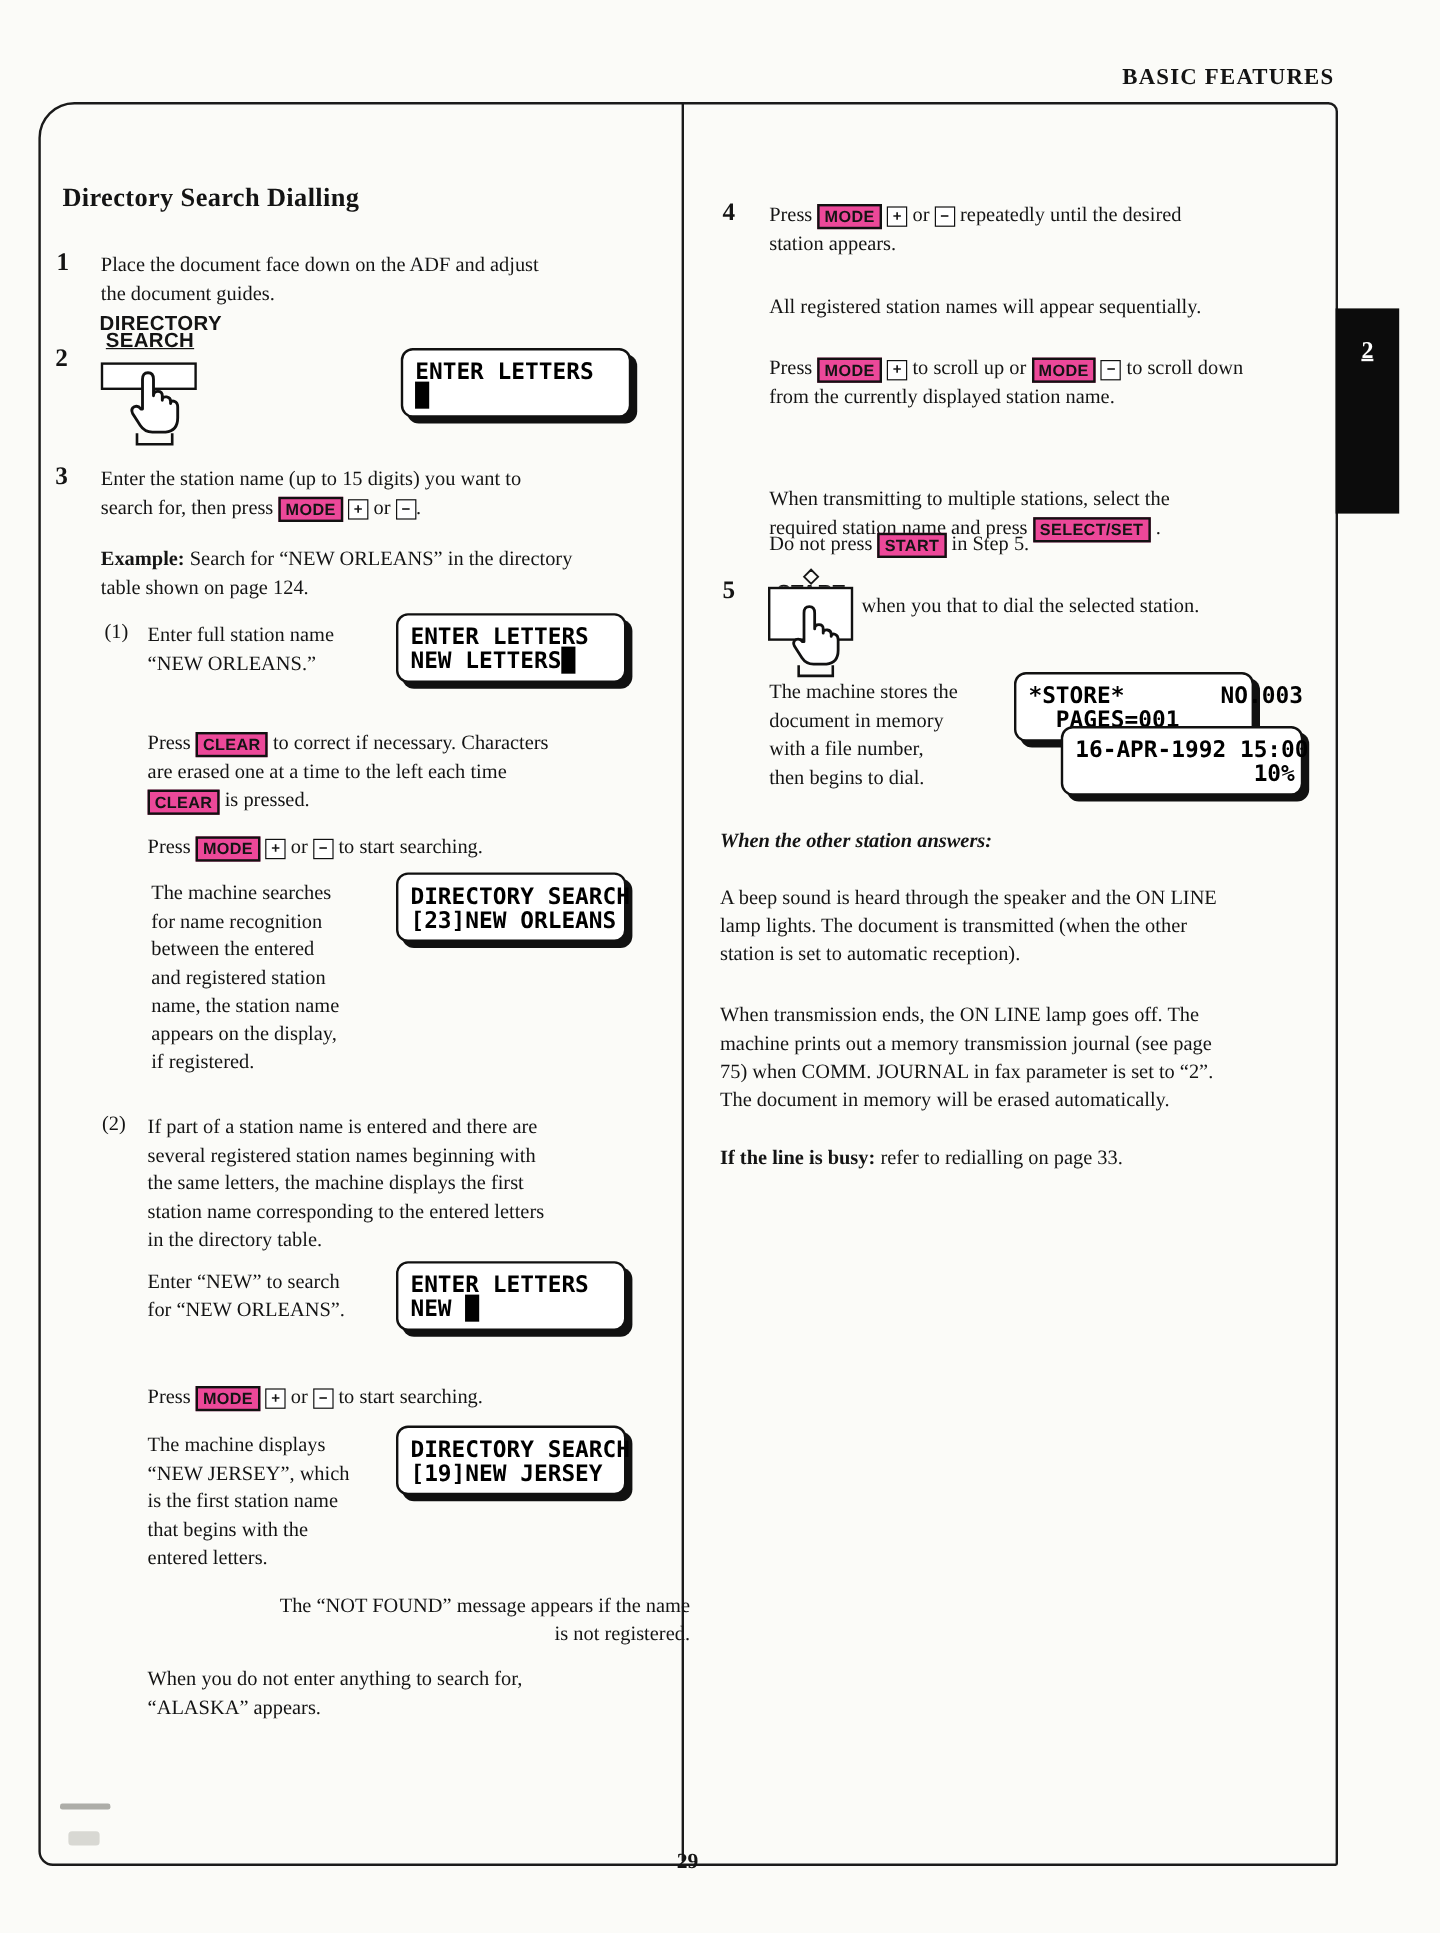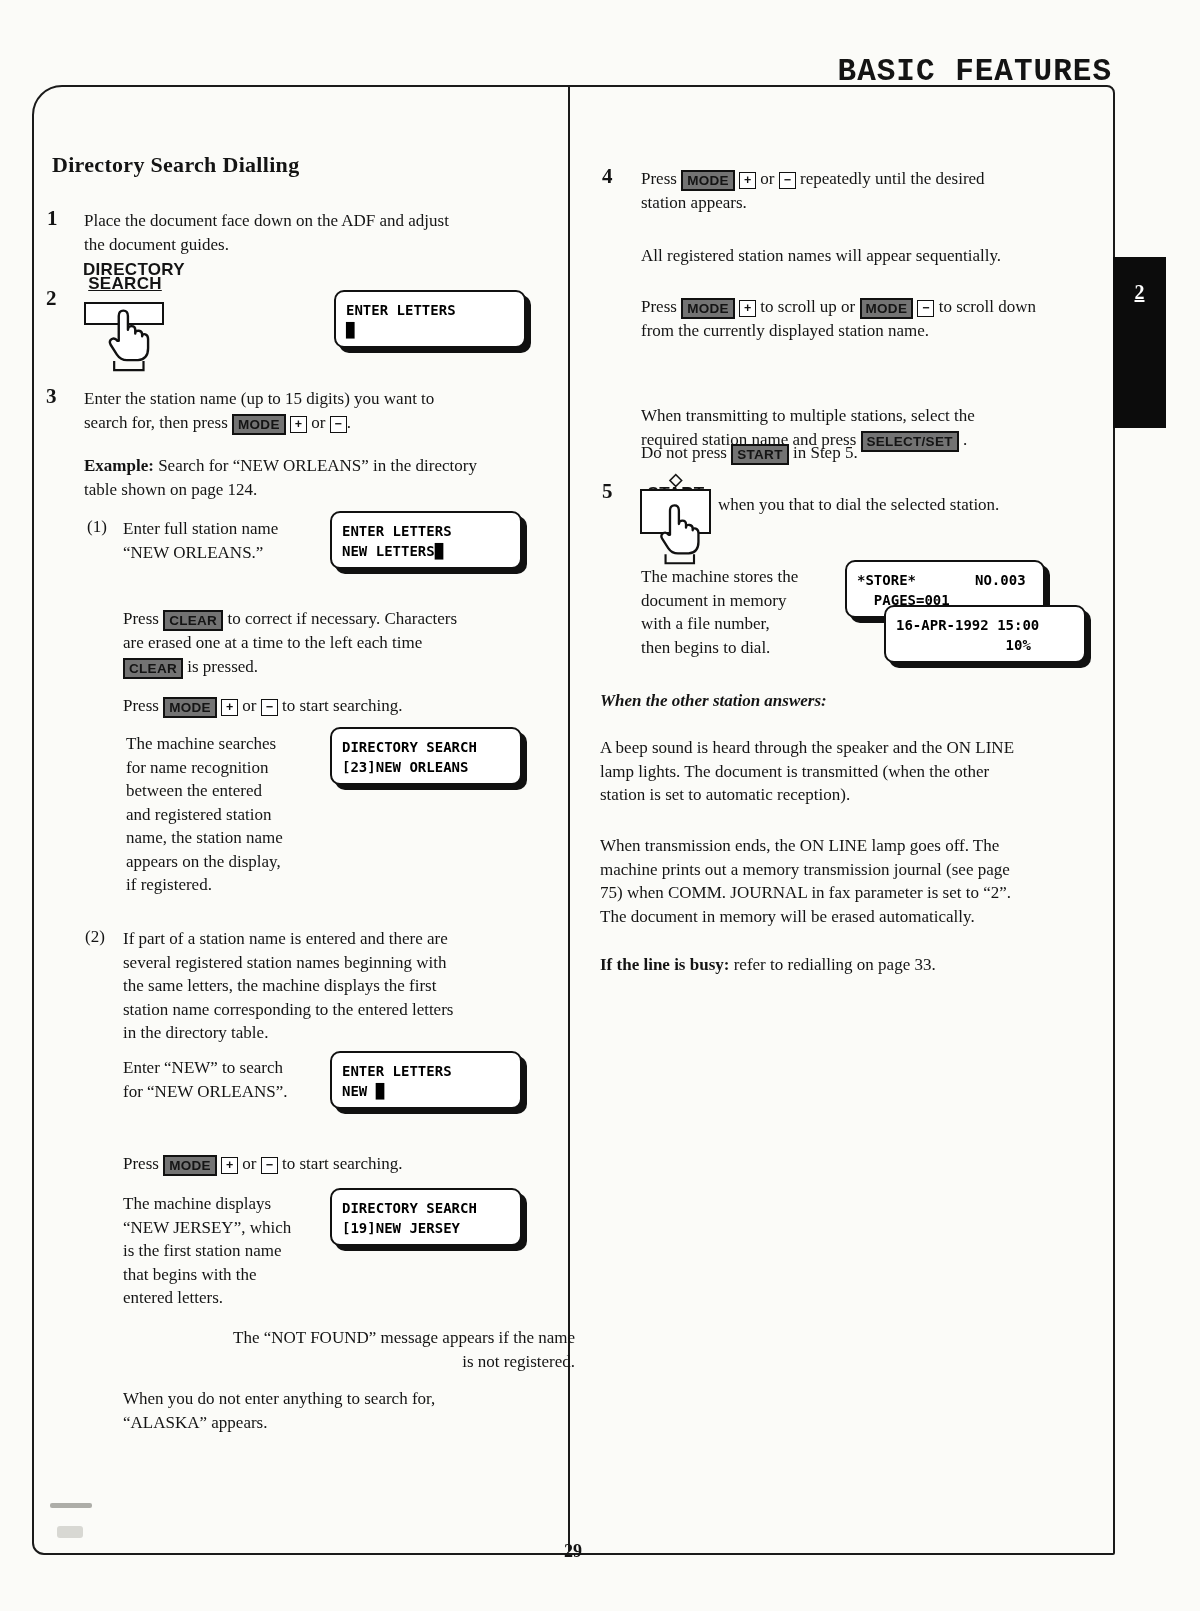--- a/index.html
+++ b/index.html
@@ -14,22 +14,22 @@
     position:absolute;left:32px;top:85px;width:1079px;height:1466px;
     border:2.5px solid #1a1a1a;
     border-radius:30px 8px 2px 12px;
     background:transparent;
   }
   .col-divider{
     position:absolute;left:568px;top:86px;width:2px;height:1465px;background:#1a1a1a;
   }
   .doc-header{
     position:absolute;right:88px;top:54px;
-    font-size:31px;font-weight:bold;letter-spacing:1px;
-    font-family:Liberation Mono, monospace;
+    font-size:19px;font-weight:bold;letter-spacing:1px;
+    font-family:Liberation Serif, serif;
   }
   .side-tab{
     position:absolute;left:1113px;top:257px;width:53px;height:171px;
     background:#0c0c0c;color:#fff;text-align:center;
   }
   .side-tab .tab-num{
     display:inline-block;margin-top:24px;font-size:20px;font-weight:bold;
     text-decoration:underline;font-family:"Liberation Serif", serif;
   }
   .page-num{
@@ -51,38 +51,38 @@
   .sec-title{
     position:absolute;left:52px;top:152px;
     font-size:22px;font-weight:bold;letter-spacing:0.3px;
   }
   
   .key{
     display:inline-block;border:2.2px solid #111;padding:0 4px;
     font-family:"Liberation Sans", sans-serif;
     font-weight:bold;font-size:13.5px;line-height:17px;
     vertical-align:-1px;letter-spacing:0.3px;white-space:nowrap;
-    background:#737373;
+    background:#ec4899;
   }
   .key-sm{
     display:inline-block;border:1.6px solid #111;width:15px;text-align:center;
     font-family:"Liberation Sans", sans-serif;
     font-weight:bold;font-size:12.5px;line-height:15px;
     vertical-align:0px;background:#fff;
   }
   
   .lcd{
     position:absolute;width:168px;background:#fff;
     border:2.5px solid #111;border-radius:10px;
     box-shadow:5px 5px 0 #111;
     padding:8px 10px 6px 10px;
   }
   .lcd-line{
     font-family:"DejaVu Sans Mono", monospace;
-    font-weight:bold;font-size:14px;line-height:20px;
+    font-weight:bold;font-size:19px;line-height:20px;
     white-space:pre;color:#000;
   }
   
   .hw-key{
     position:absolute;border:2.6px solid #111;background:#fff;
   }
   .hw-label{
     position:absolute;font-family:"Liberation Sans", sans-serif;
     font-weight:bold;font-size:17px;line-height:14px;text-align:center;
     letter-spacing:0.3px;

